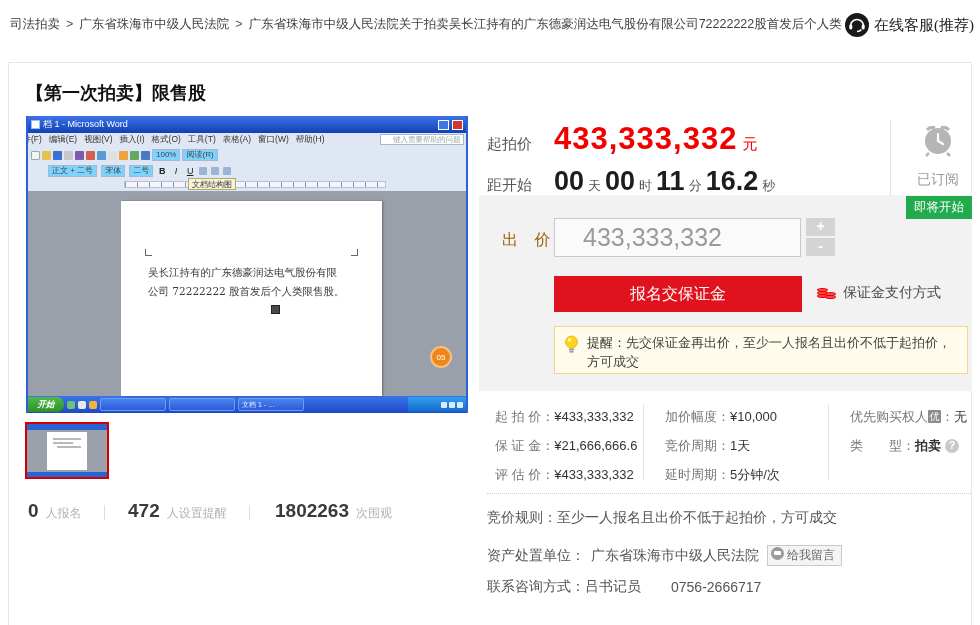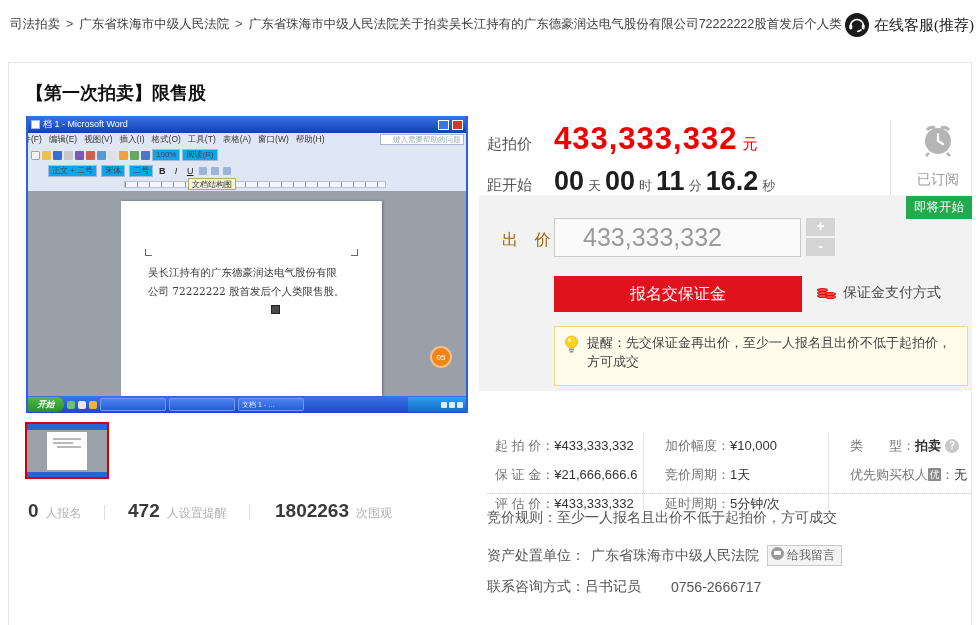--- a/index.html
+++ b/index.html
@@ -16,21 +16,21 @@
   #shot { position:absolute; left:17px; top:53px; width:442px; height:297px; background:#9aa1ab; border-left:2px solid #2a63d5; border-right:2px solid #2a63d5; display:flex; flex-direction:column; overflow:hidden; }
   .wtitle { height:17px; background:linear-gradient(180deg,#3d74e8,#1040b4); color:#fff; font-size:9px; display:flex; align-items:center; padding:0 3px; gap:3px; }
   .wtitle .wicon { width:9px; height:9px; background:#fff; border:1px solid #9db9ff; }
   .wtitle .spacer { flex:1; }
   .winbtn { width:11px; height:10px; border:1px solid #fff; background:#3b77e0; }
   .winbtn.close { background:#d23ependency; background:#d2372c; }
   .wmenu { height:14px; background:#dfe7f5; display:flex; align-items:center; gap:7px; font-size:8.5px; color:#333; padding-left:2px; white-space:nowrap; overflow:hidden; position:relative; }
   .wmenu .helpbox { position:absolute; right:2px; top:1px; width:84px; height:11px; background:#fff; border:1px solid #aab6cc; font-size:7.5px; color:#9aa; line-height:10px; padding-left:12px; }
   .wtools { height:16px; background:#dfe7f5; display:flex; align-items:center; gap:2px; padding-left:3px; }
   .ticon { width:9px; height:9px; border-radius:1px; }
-  .chip { background:#0ea5e9; border:1px solid #a9b6cf; font-size:8px; color:#444; height:12px; line-height:10px; padding:0 3px; white-space:nowrap; }
+  .chip { background:#7dd3fc; border:1px solid #a9b6cf; font-size:8px; color:#444; height:12px; line-height:10px; padding:0 3px; white-space:nowrap; }
   .wformat { height:15px; background:#dfe7f5; display:flex; align-items:center; gap:4px; padding-left:20px; font-size:8px; color:#333; }
   .fmtbtn { font-size:9px; width:10px; text-align:center; color:#222; }
   .wruler { height:13px; background:#dfe7f5; position:relative; }
   .rulerbar { position:absolute; left:96px; top:3px; width:262px; height:7px; background:#f4f6fb; border:1px solid #b6c2d8;
     background-image:repeating-linear-gradient(90deg,#8a94a8 0 1px,transparent 1px 12px); }
   .docmap-chip { position:absolute; left:160px; top:0px; background:#f7f3d9; border:1px solid #b0a96c; font-size:8px; color:#333; padding:0 3px; height:12px; line-height:11px; }
   .wdoc { flex:1; position:relative; background:#99a0aa; }
   .wpage { position:absolute; left:93px; top:10px; width:261px; bottom:0px; background:#fff; box-shadow:1px 0 2px rgba(0,0,0,.35);padding-left:40px; }
   .cropmark { position:absolute; width:7px; height:7px; }
   .cm-l { left:24px; top:48px; border-left:1px solid #666; border-bottom:1px solid #666; }
@@ -71,24 +71,24 @@
   #subscribed .sub-label { font-size:14px; color:#9b9b9b; margin-top:8px; }
   
   #panel { position:absolute; left:470px; top:132px; width:493px; height:196px; background:#f2f2f2; }
   #status-badge { position:absolute; right:0; top:1px; background:#21ab4e; color:#fff; font-size:12.5px; padding:3px 8px; }
   #bid-label { position:absolute; left:23px; top:35px; font-size:16px; color:#a16207; letter-spacing:6px; }
   #bid-input { position:absolute; left:75px; top:23px; width:247px; height:39px; background:#fafafa; border:1px solid #c9c9c9; font-size:25px; color:#9a9a9a; padding-left:28px; font-family:"Liberation Sans",sans-serif; }
   .stepper { position:absolute; left:327px; width:29px; height:18px; background:#d4d4d4; color:#fff; font-size:14px; font-weight:bold; text-align:center; line-height:17px; }
   #step-plus { top:23px; } #step-minus { top:43px; }
   #deposit-btn { position:absolute; left:75px; top:81px; width:248px; height:36px; background:#e0121e; border:none; color:#fff; font-size:16px; font-family:"Liberation Sans",sans-serif; }
   #paymethod { position:absolute; left:338px; top:89px; display:flex; align-items:center; gap:6px; font-size:14px; color:#4a4a4a; }
-  #alert-box { position:absolute; left:75px; top:131px; width:414px; height:60px; background:#fffceb; border:1px solid #f2d68b; padding:6px 10px 0 32px; font-size:13px; color:#444; line-height:19px; }
+  #alert-box { position:absolute; left:75px; top:131px; width:414px; height:48px; background:#fffceb; border:1px solid #f2d68b; padding:6px 10px 0 32px; font-size:13px; color:#444; line-height:19px; }
   #alert-box .bulb { position:absolute; left:9px; top:8px; }
   
-  #details { position:absolute; left:478px; top:339px; width:484px; height:80px; font-size:13px;margin-top:29px; }
+  #details { position:absolute; left:478px; top:339px; width:484px; height:80px; font-size:13px; }
   .dcol { position:absolute; top:0; }
   .drow { height:29px; line-height:29px; white-space:nowrap; }
   .dlabel { color:#777; }
   .dvalue { color:#333; }
   .gdiv { position:absolute; top:2px; height:76px; width:1px; background:#e3e3e3; }
   .help-circle { display:inline-block; width:14px; height:14px; border-radius:50%; background:#c9c9c9; color:#fff; font-size:10px; font-weight:bold; text-align:center; line-height:14px; vertical-align:1px; margin-left:4px; }
   .pri-badge { display:inline-block; min-width:13px; height:13px; background:#8c8c8c; color:#fff; font-size:10px; text-align:center; line-height:13px; border-radius:1px; padding:0 1px; vertical-align:1px; }
   #dotted { position:absolute; left:478px; top:430px; width:484px; border-top:1px dotted #ccc; }
   
   .brow { position:absolute; left:478px; font-size:14px; color:#555; white-space:nowrap; display:flex; align-items:center; }
@@ -290,24 +290,24 @@
     </div>
     <div class="gdiv" style="left:156px"></div>
     <div class="dcol" style="left:178px">
       <div class="drow"><span class="dlabel">加价幅度：</span><span class="dvalue">¥10,000</span></div>
       <div class="drow"><span class="dlabel">竞价周期：</span><span class="dvalue">1天</span></div>
       <div class="drow"><span class="dlabel">延时周期：</span><span class="dvalue">5分钟/次</span></div>
     </div>
     <div class="gdiv" style="left:341px"></div>
     <div class="dcol" style="left:363px">
       <div class="drow">
-        <span class="dlabel">类　　型：</span><span class="dvalue" style="font-weight:bold">拍卖</span><span class="help-circle">?</span>
+        <span class="dlabel">优先购买权人</span><span class="pri-badge">优</span><span class="dlabel">：</span><span class="dvalue">无</span>
       </div>
       <div class="drow">
-        <span class="dlabel">优先购买权人</span><span class="pri-badge">优</span><span class="dlabel">：</span><span class="dvalue">无</span>
+        <span class="dlabel">类　　型：</span><span class="dvalue" style="font-weight:bold">拍卖</span><span class="help-circle">?</span>
       </div>
     </div>
   </div>
 
   <div id="dotted"></div>
 
   <div class="brow" style="top:446px">
     <span>竞价规则：</span>
     <span>至少一人报名且出价不低于起拍价，方可成交</span>
   </div>

